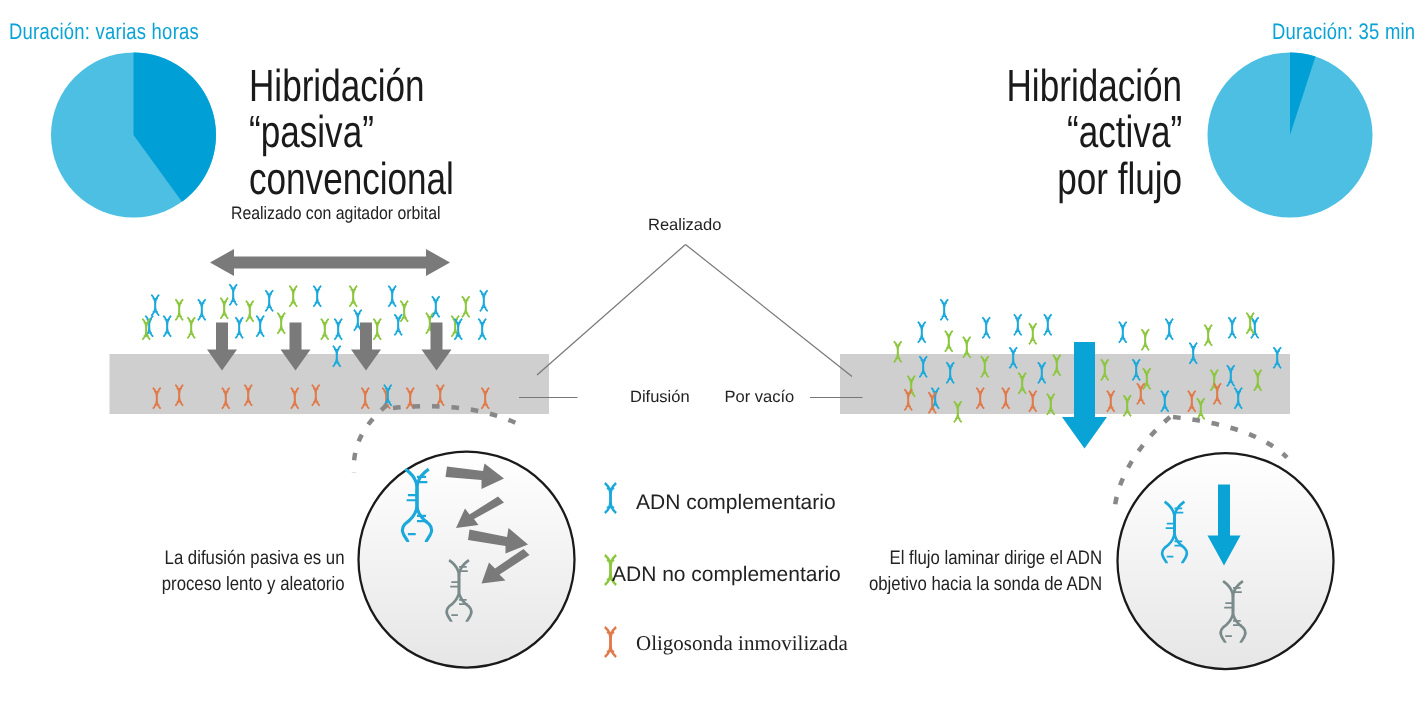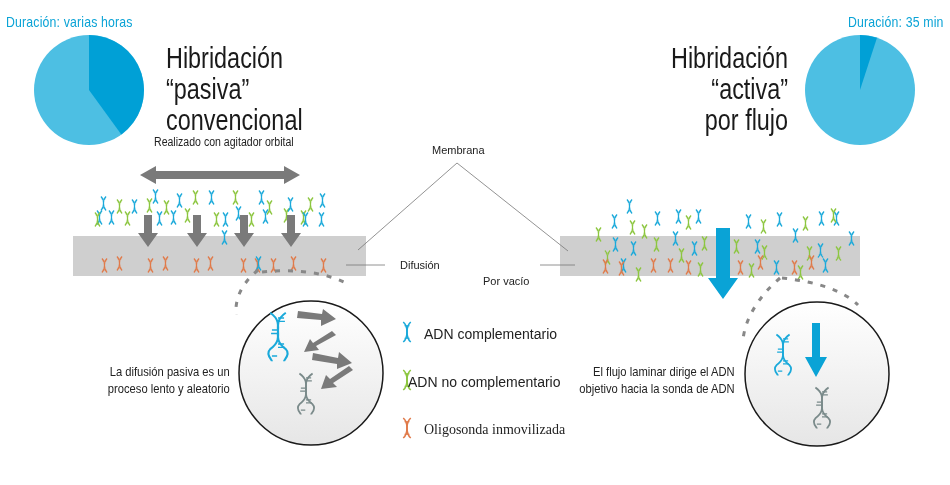--- a/index.html
+++ b/index.html
@@ -197,38 +197,38 @@
     <use href="#dnaSmall" x="402" y="415" width="10" height="26" style="color:#e07a4a"></use>
   </svg>
 
   <div class="txt dur" style="left:6px; top:13px;">Duración: varias horas</div>
   <div style="position:absolute; left:166px; top:42px;">
     <div class="txt title" style="position:relative;">Hibridación</div>
     <div class="txt title" style="position:relative;">“pasiva”</div>
     <div class="txt title" style="position:relative;">convencional</div>
   </div>
   <div class="txt small" style="left:154px; top:135px;">Realizado con agitador orbital</div>
-  <div class="txt label" style="left:400px; top:259px;">Difusión</div>
+  <div class="txt label" style="left:420px; top:259px;">Difusión</div>
   <div style="position:absolute; right:720px; top:363px;">
     <div class="txt caption" style="position:relative;">La difusión pasiva es un</div>
     <div class="txt caption" style="position:relative;">proceso lento y aleatorio</div>
   </div>
 
-  <div class="txt label" style="left:432px; top:144px;">Membrana</div>
+  <div class="txt label" style="left:432px; top:144px;">Realizado</div>
 
   <div>
     <div class="txt legend-label" style="left:424px; top:326px;">ADN complementario</div>
     <div class="txt legend-label" style="left:408px; top:374px;">ADN no complementario</div>
     <div class="txt legend-label" style="left:424px; top:422px;font-family:Liberation Serif, serif;">Oligosonda inmovilizada</div>
   </div>
 
   <div class="txt dur dur-r" style="right:6px; top:13px; text-align:right;">Duración: 35 min</div>
   <div style="position:absolute; right:162px; top:42px; text-align:right;">
     <div class="txt title title-r" style="position:relative;">Hibridación</div>
     <div class="txt title title-r" style="position:relative;">“activa”</div>
     <div class="txt title title-r" style="position:relative;">por flujo</div>
   </div>
-  <div class="txt label" style="left:483px; top:259px;margin-top:16px;">Por vacío</div>
+  <div class="txt label" style="left:483px; top:259px;">Por vacío</div>
   <div style="position:absolute; right:215px; top:363px;">
     <div class="txt caption" style="position:relative;">El flujo laminar dirige el ADN</div>
     <div class="txt caption" style="position:relative;">objetivo hacia la sonda de ADN</div>
   </div>
 </div>
 
 </body></html>

